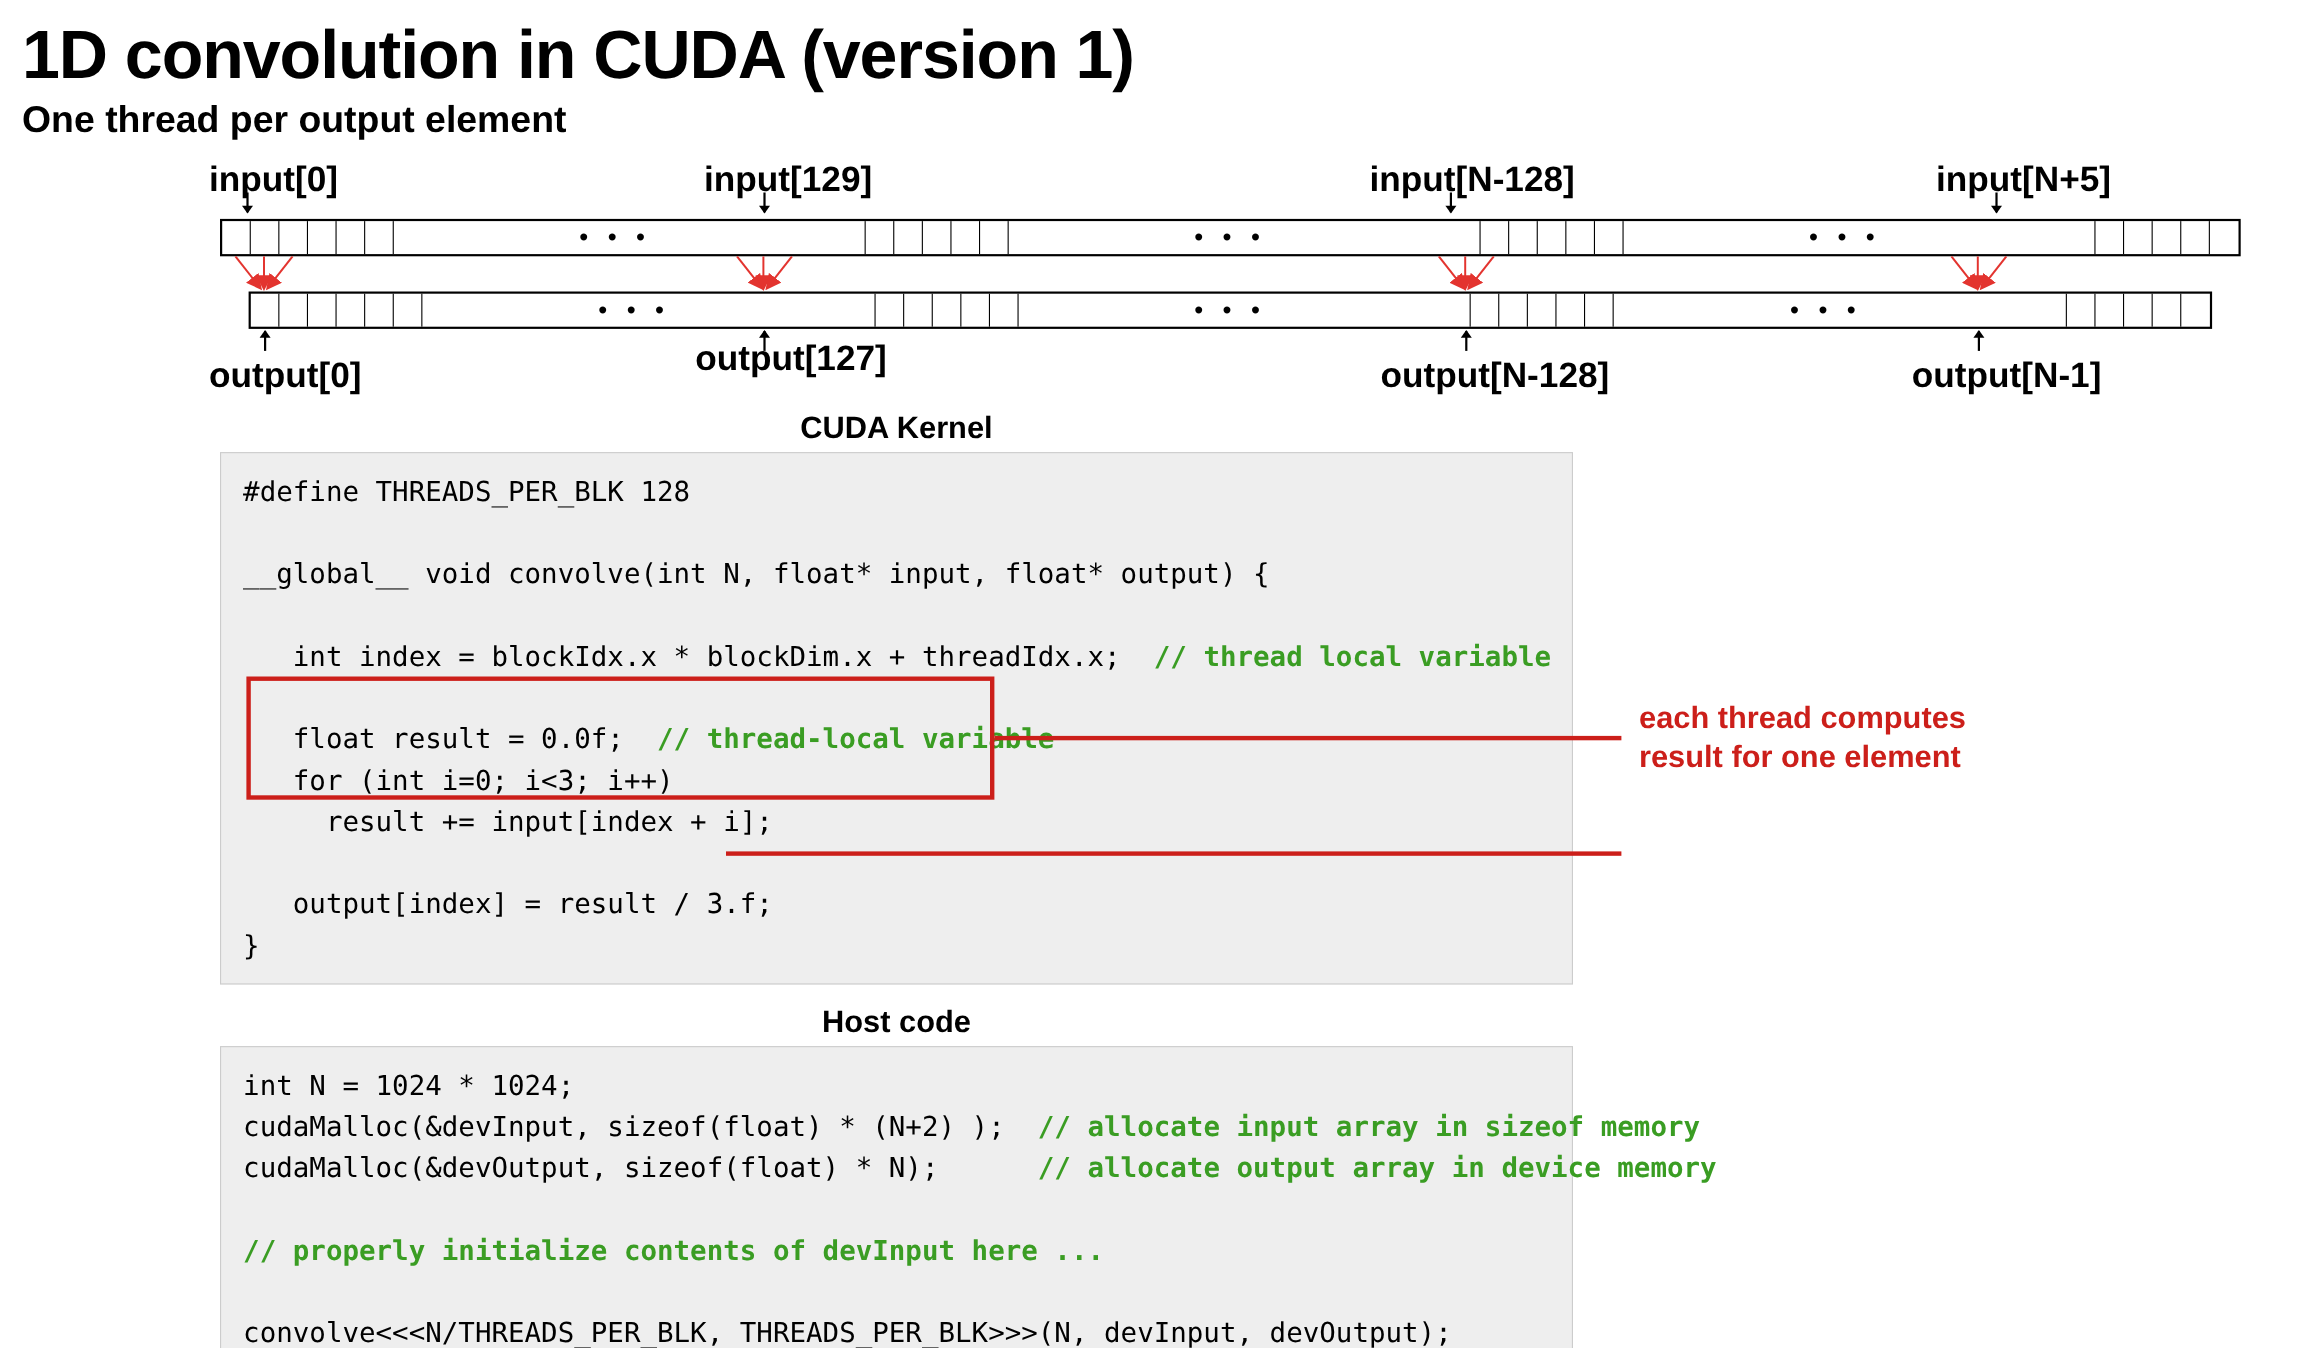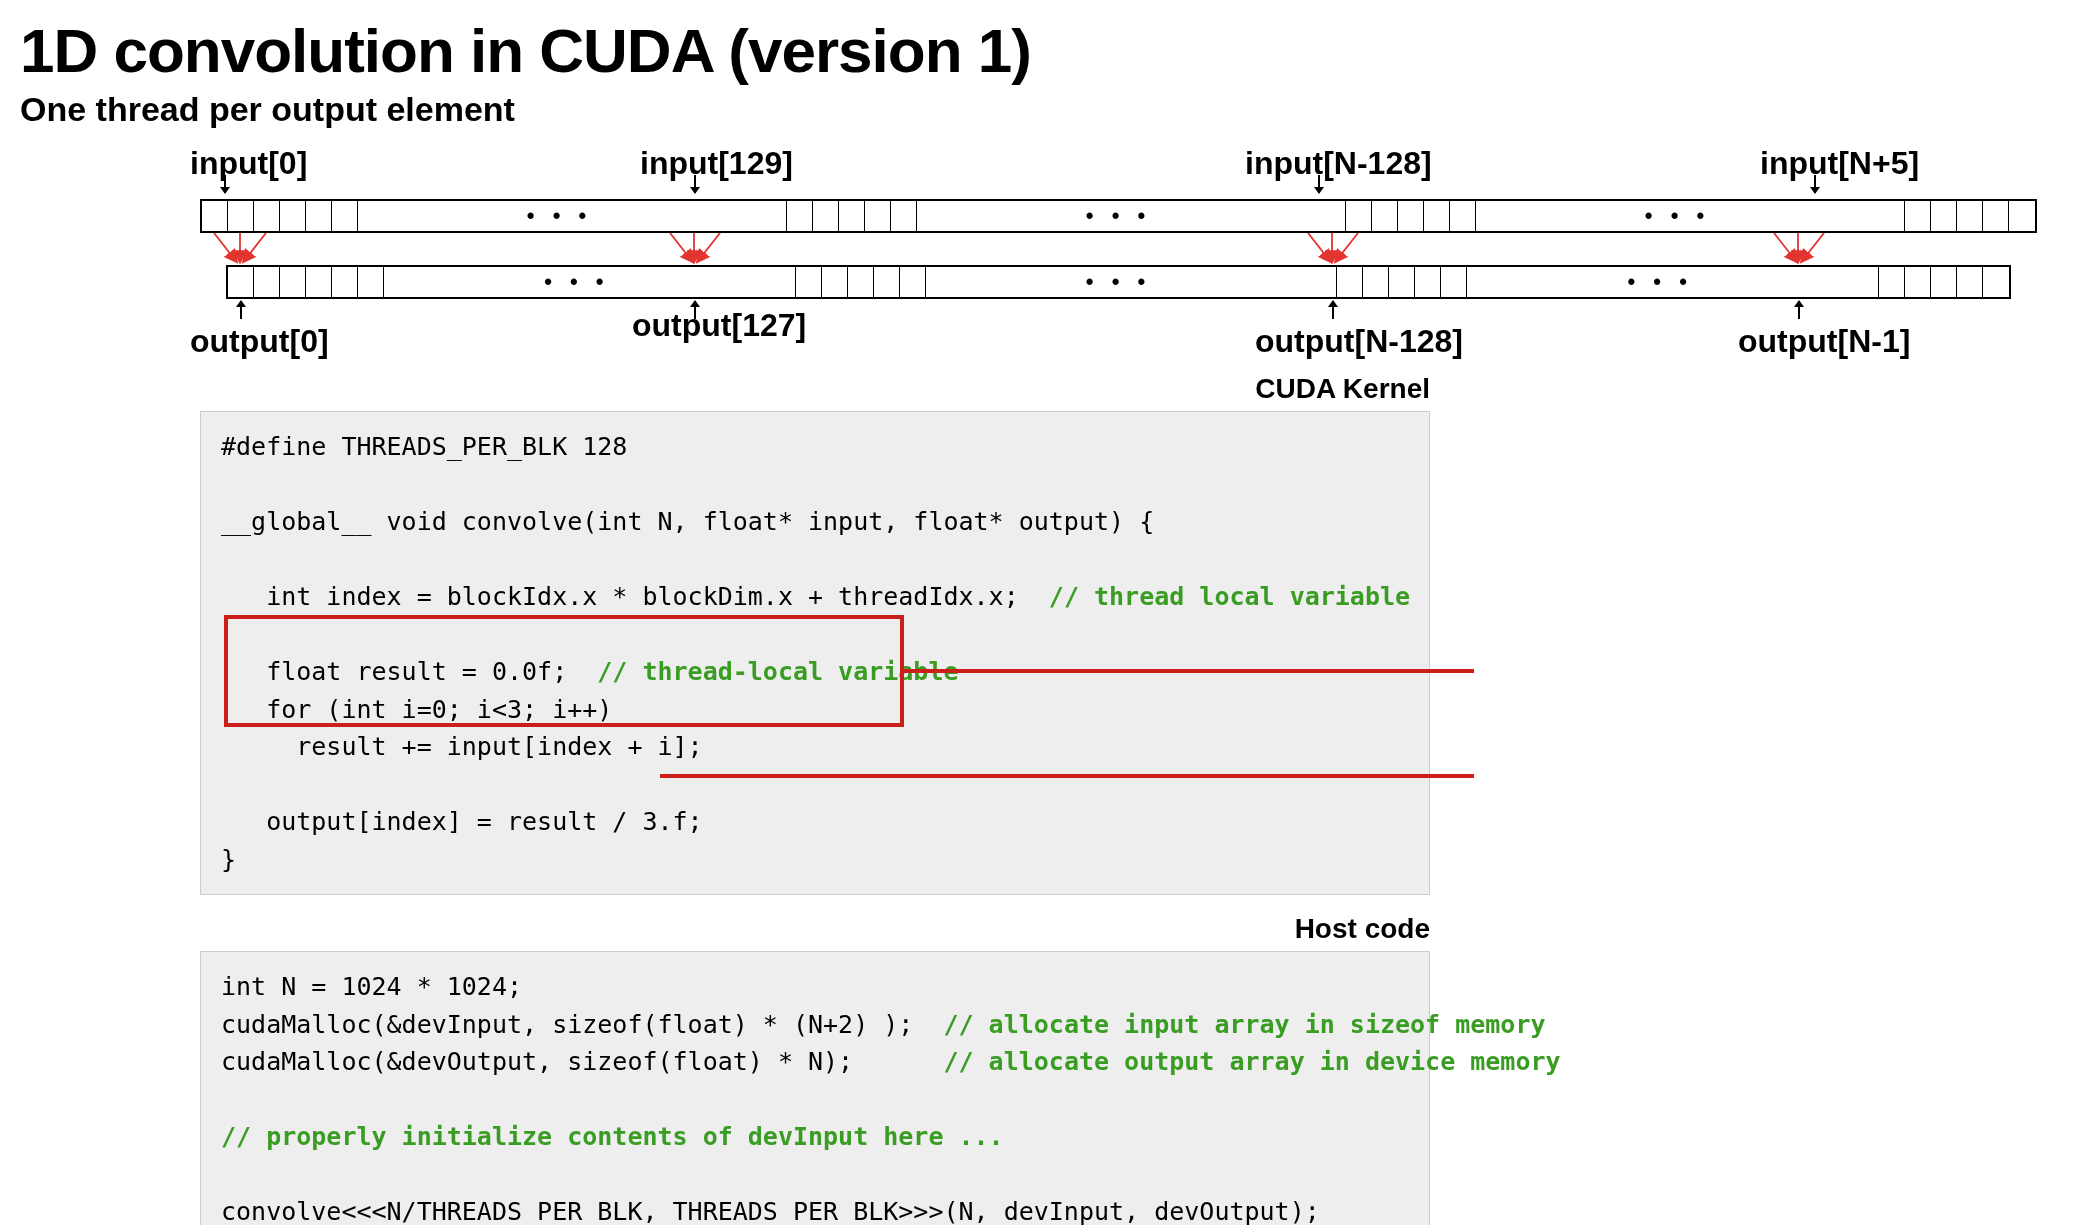--- a/index.html
+++ b/index.html
@@ -20,21 +20,21 @@
   }
   .subtitle {
     font-size: 34px;
     font-weight: 900;
     margin: 0 0 16px 0;
     font-stretch: condensed;
   }
   .section-label {
     font-size: 28px;
     font-weight: 900;
-    text-align: right;
+    text-align: center;
     margin-top: 18px;
     margin-bottom: 6px;
     font-stretch: condensed;
   }
   .diagram-wrap {
     margin-left: 180px;
     margin-right: 40px;
     position: relative;
   }
   .array-row {
@@ -272,20 +272,24 @@
 <span>   float result = 0.0f;  </span><span class="comment">// thread-local variable</span>
 <span>   for (int i=0; i&lt;3; i++)</span>
 <span>     result += input[index + i];</span>
 <span></span>
 <span>   output[index] = result / 3.f;</span>
 <span>}</span></div>
 
   <div class="red-box" style="left:204px; top:204px; width:680px; height:112px;"></div>
 
   <div class="red-line" style="left:884px; top:258px; width:570px;"></div>
+  <div class="annotation" style="left:1470px; top:224px;">
+    <div>each thread computes</div>
+    <div>result for one element</div>
+  </div>
 
   <div class="red-line" style="left:640px; top:363px; width:814px;"></div>
 </div>
 
 <div class="section-label" style="margin-left:180px; width:1230px;">Host code</div>
 
 <div class="code-block"><span>int N = 1024 * 1024;</span>
 <span>cudaMalloc(&amp;devInput, sizeof(float) * (N+2) );  </span><span class="comment">// allocate input array in sizeof memory</span>
 <span>cudaMalloc(&amp;devOutput, sizeof(float) * N);      </span><span class="comment">// allocate output array in device memory</span>
 <span></span>

